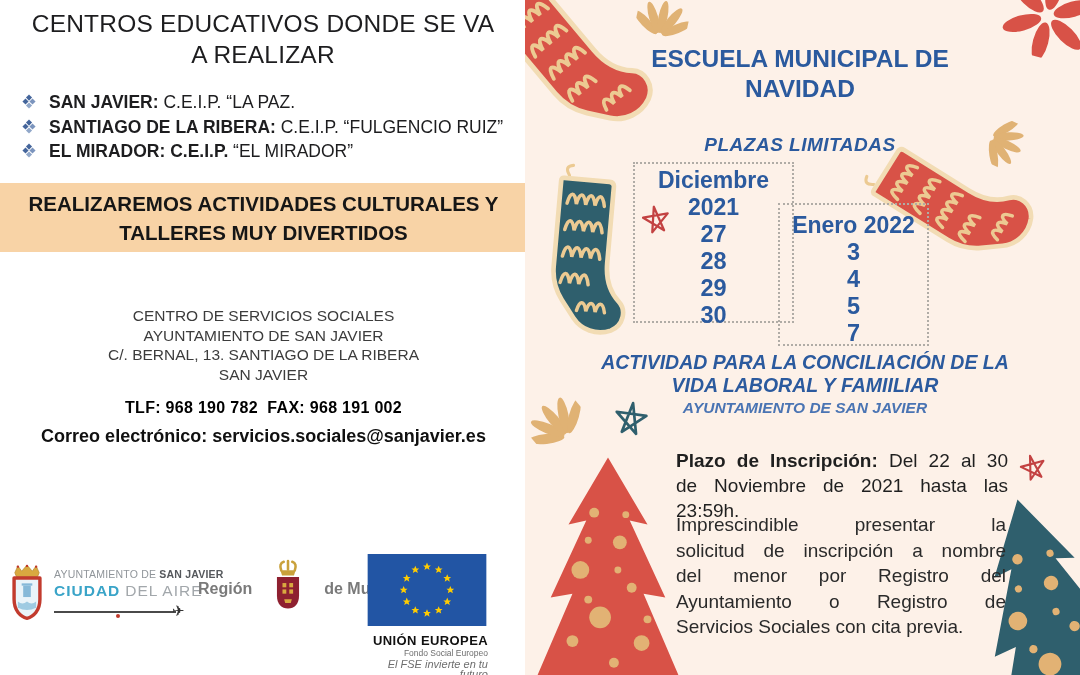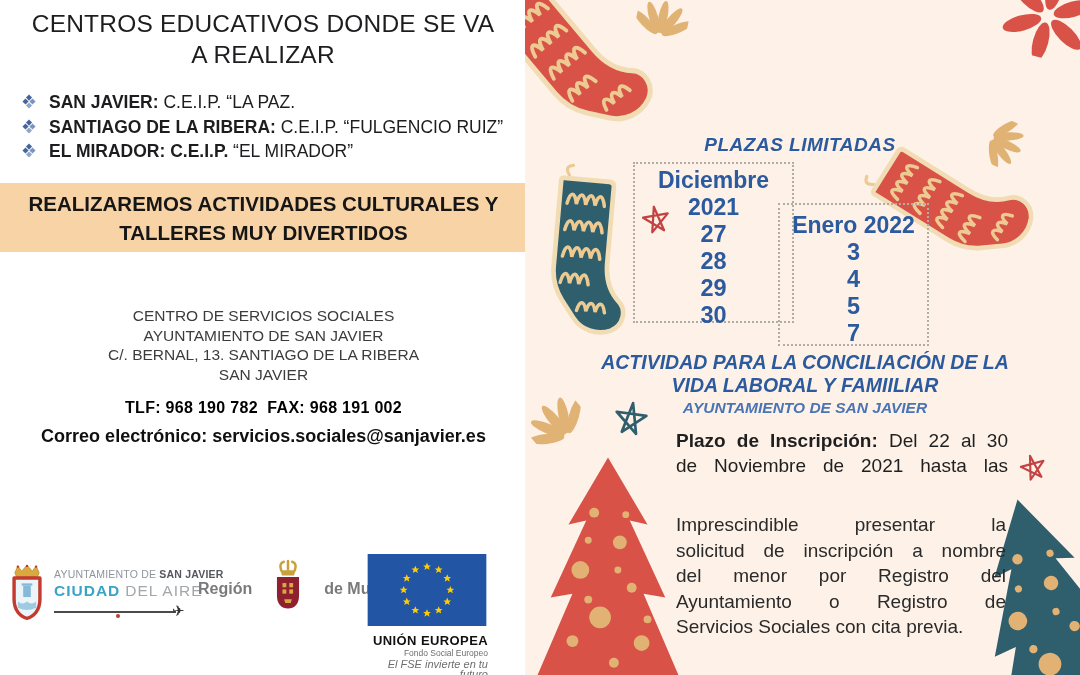--- a/index.html
+++ b/index.html
@@ -51,21 +51,21 @@
   .date-box{position:absolute;border:2px dotted #b0aca6;box-sizing:border-box;text-align:center;
             color:#2b5a9e;font-weight:bold;z-index:3;background:transparent;}
   .box-dec{left:108px;top:162px;width:161px;height:161px;padding-top:3px;}
   .box-jan{left:253px;top:203px;width:151px;height:143px;padding-top:7px;}
   .box-h{font-size:23px;line-height:27px;}
   .box-d{font-size:23.5px;line-height:27px;}
   .rp-activity{position:absolute;left:70px;top:351px;width:420px;text-align:center;z-index:3;
                color:#2b5a9e;font-weight:bold;font-style:italic;font-size:19.5px;line-height:23px;}
   .rp-activity-sub{position:absolute;left:70px;top:399px;width:420px;text-align:center;z-index:3;
                color:#4a74b3;font-style:italic;font-weight:600;font-size:15.5px;}
-  .rp-deadline{position:absolute;left:151px;top:428px;width:332px;z-index:3;
+  .rp-deadline{position:absolute;left:151px;top:448px;width:332px;z-index:3;
                font-size:19px;line-height:25px;color:#1f1f1f;}
   .rp-note{position:absolute;left:151px;top:512px;width:330px;z-index:3;
            font-size:19px;line-height:25.5px;color:#2a2a2a;}
   .jl{text-align:justify;text-align-last:justify;}
   .ll{text-align:left;}
   
   .deco{position:absolute;z-index:1;}
   .c-red{color:#d85247}.c-teal{color:#2f5f6d}.c-gold{color:#e0b274}.c-crimson{color:#c34242}
 </style>
 </head>
@@ -262,20 +262,21 @@
     <svg class="deco c-crimson" style="left:494px;top:452px;width:28px;height:30px;transform:rotate(-15deg);" viewBox="0 0 60 58">
         <use href="#doodlestar"></use>
       </svg>
     <svg class="deco c-red" style="left:4px;top:448px;width:158px;height:236px;" viewBox="0 0 160 232">
         <use href="#tree"></use>
       </svg>
     <svg class="deco c-teal" style="left:430px;top:490px;width:180px;height:240px;transform:rotate(-14deg);" viewBox="0 0 160 232">
         <use href="#tree"></use>
       </svg>
 
+    <div class="rp-title">ESCUELA MUNICIPAL DE NAVIDAD</div>
     <div class="rp-sub">PLAZAS LIMITADAS</div>
 
     <div class="date-box box-dec">
       <div class="box-h">Diciembre</div>
       <div class="box-h">2021</div>
       <div class="box-d">27</div>
       <div class="box-d">28</div>
       <div class="box-d">29</div>
       <div class="box-d">30</div>
     </div>
@@ -287,20 +288,21 @@
       <div class="box-d">5</div>
       <div class="box-d">7</div>
     </div>
 
     <div class="rp-activity">ACTIVIDAD PARA LA CONCILIACIÓN DE LA VIDA LABORAL Y FAMIILIAR</div>
     <div class="rp-activity-sub">AYUNTAMIENTO DE SAN JAVIER</div>
 
     <div class="rp-deadline">
       <div class="jl"><span class="b">Plazo de Inscripción:</span><span class="val"> Del 22 al 30</span></div>
       <div class="jl">de Noviembre de 2021 hasta las</div>
+      <div class="ll">23:59h.</div>
     </div>
 
     <div class="rp-note">
       <div class="jl">Imprescindible presentar la</div>
       <div class="jl">solicitud de inscripción a nombre</div>
       <div class="jl">del menor por Registro del</div>
       <div class="jl">Ayuntamiento o Registro de</div>
       <div class="ll">Servicios Sociales con cita previa.</div>
     </div>
   </div>

